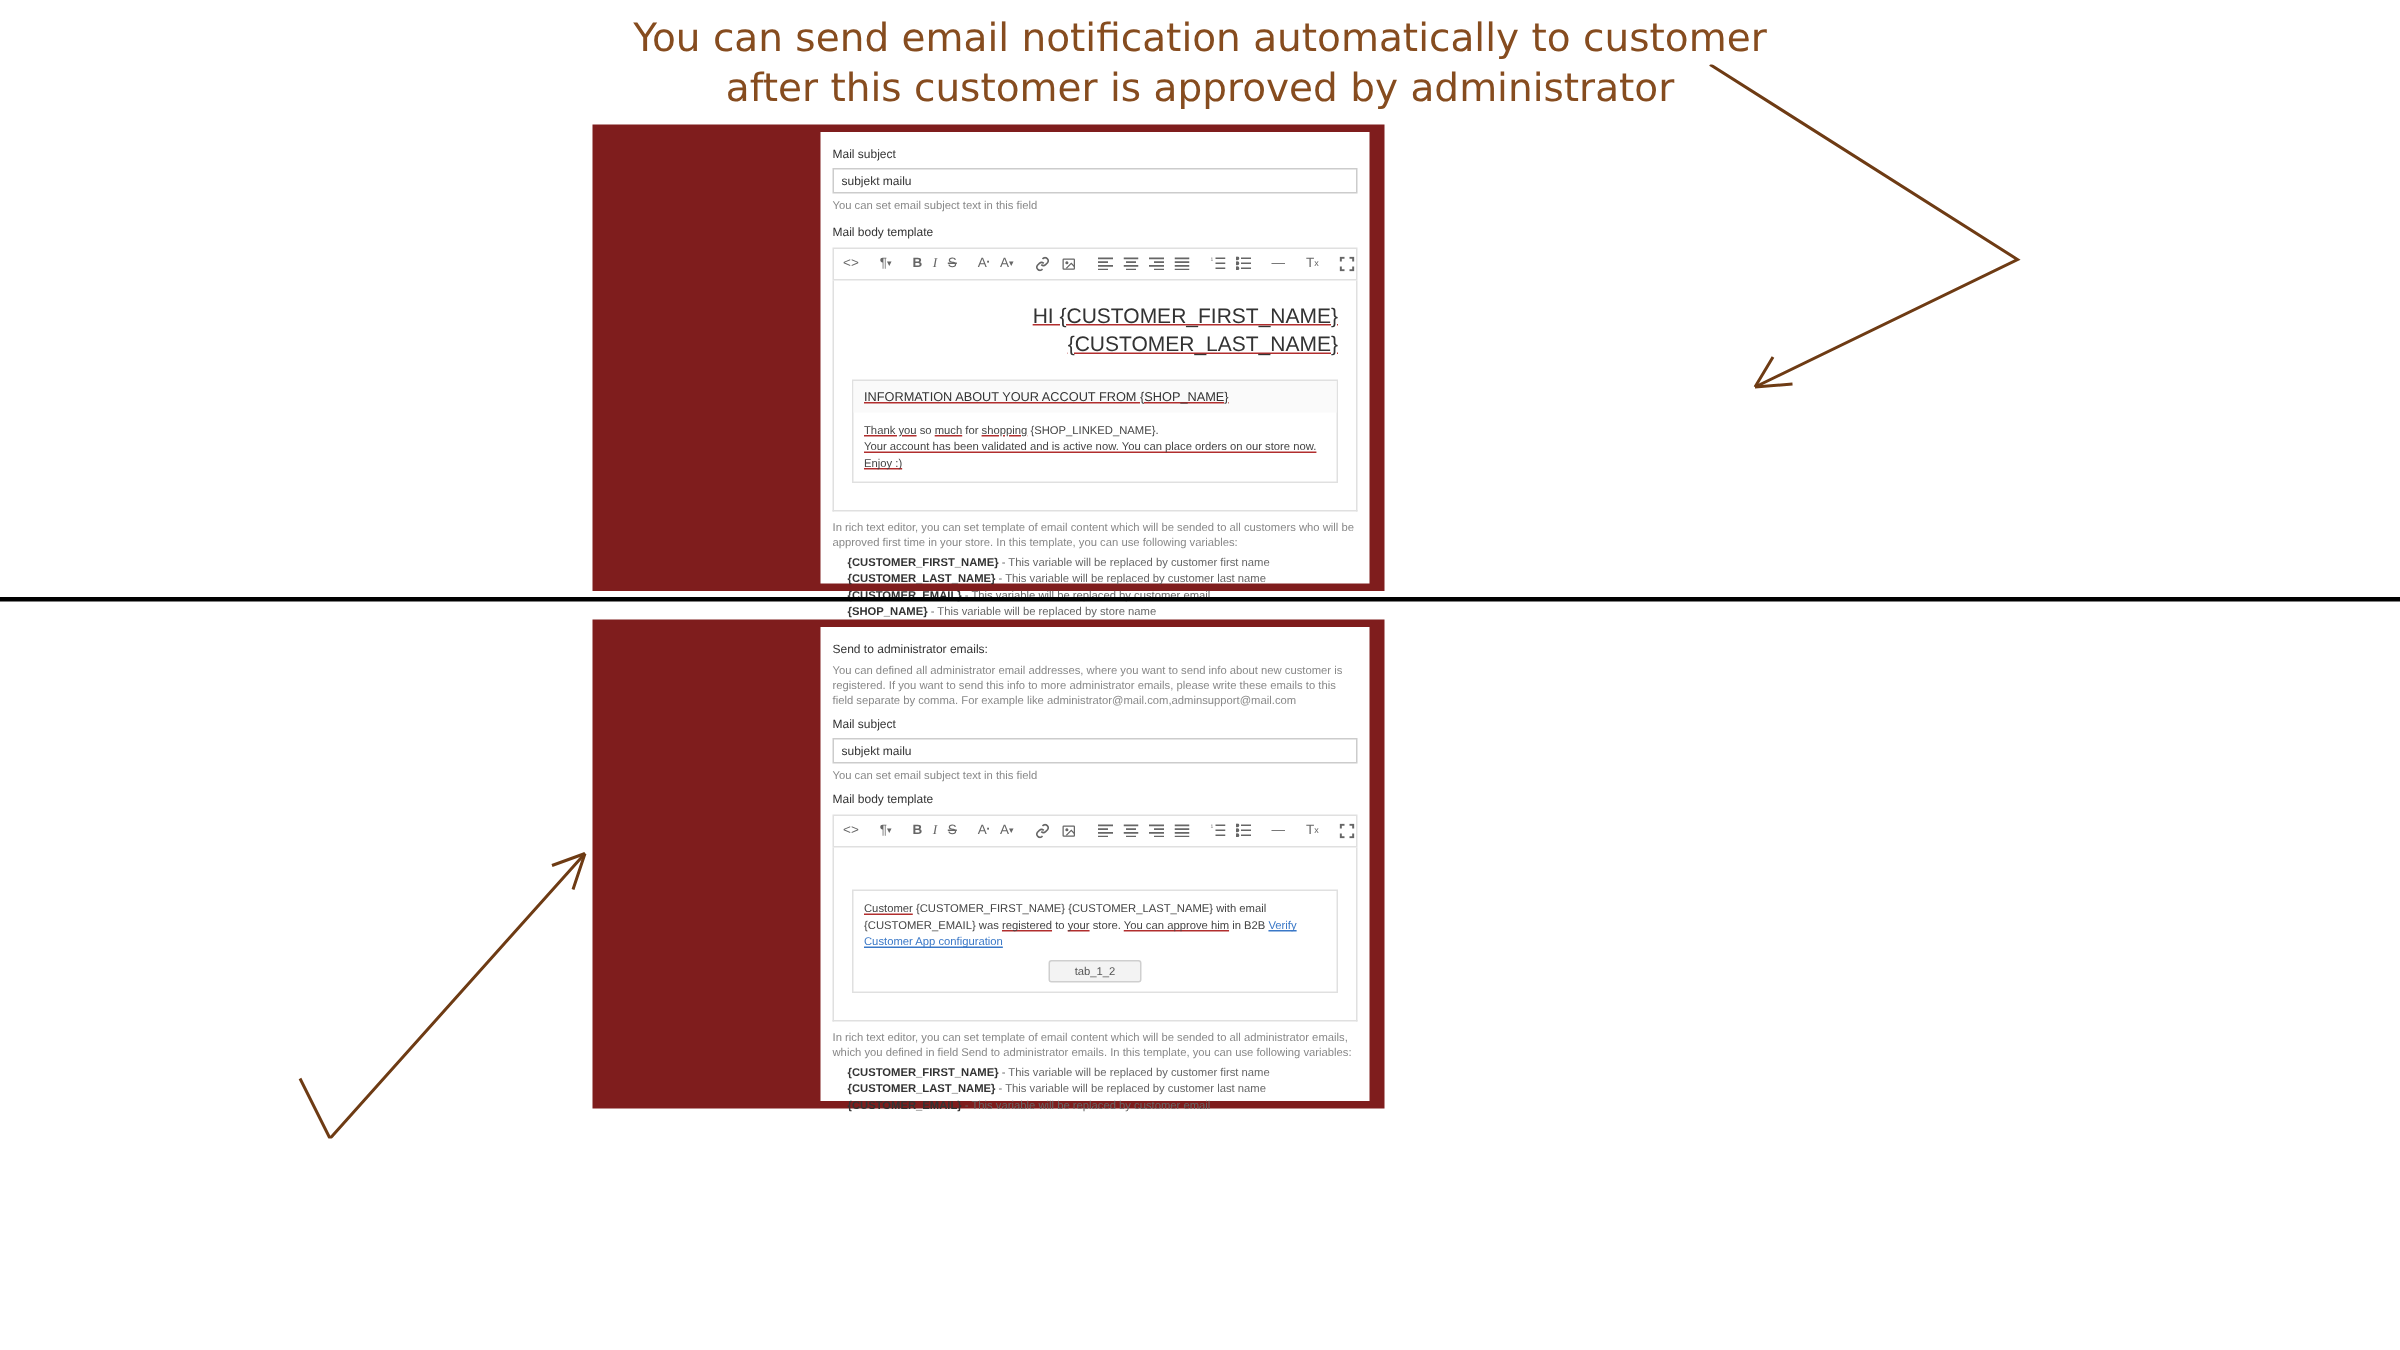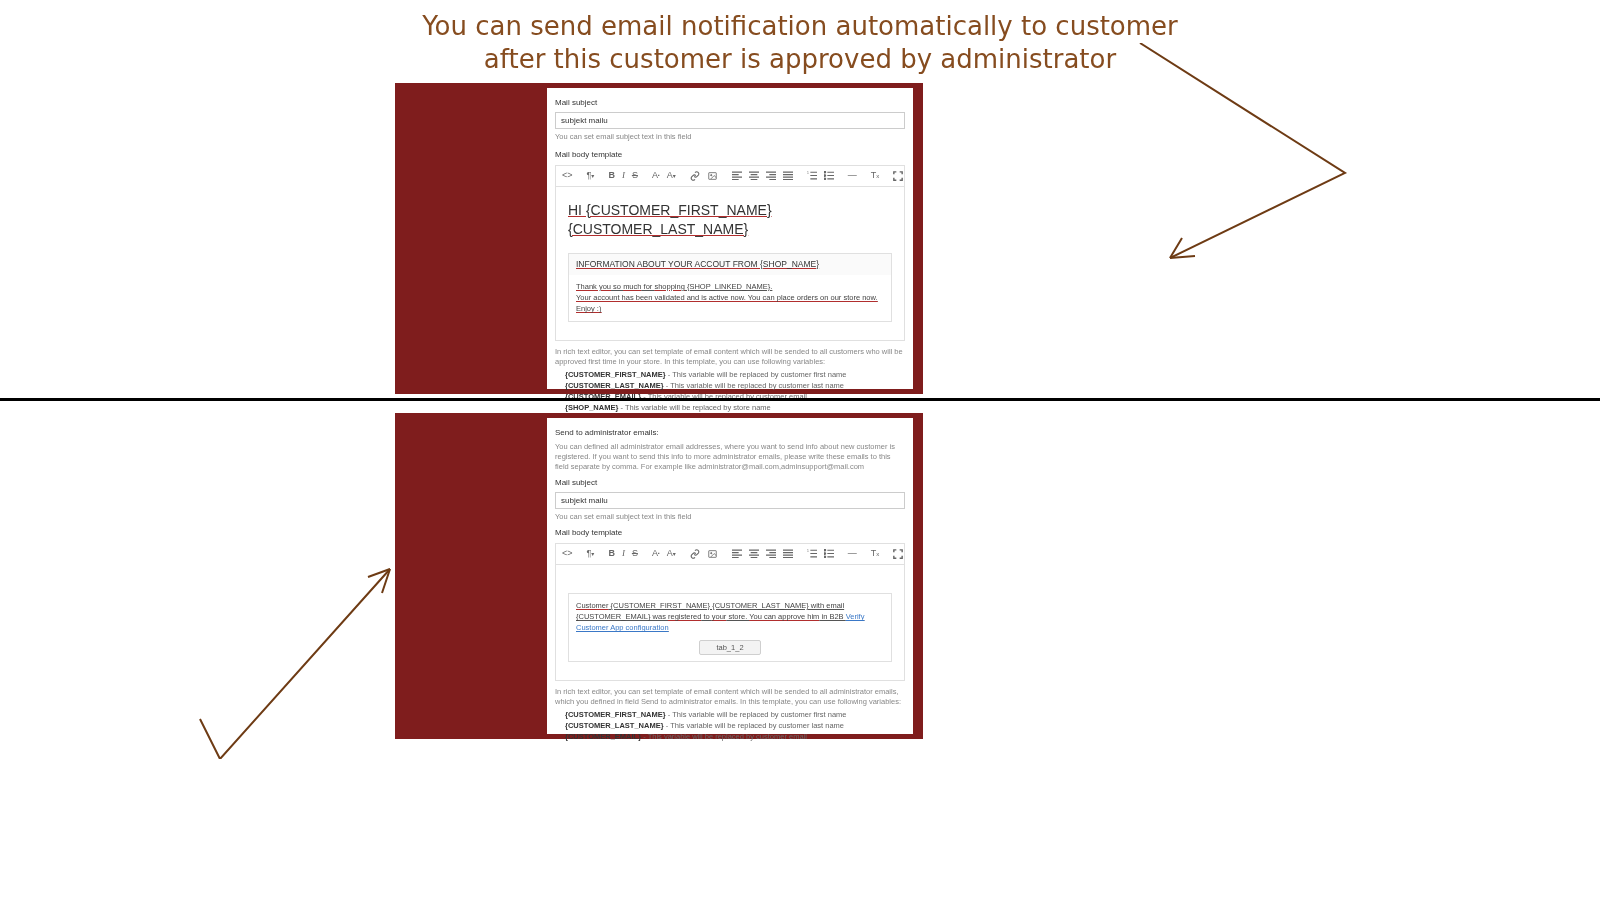--- a/index.html
+++ b/index.html
@@ -16,22 +16,22 @@
   .inner{padding:6px 8px 2px 8px;font-size:8px;color:#555;line-height:1.35;}
   .label{font-size:8px;color:#333;margin-top:4px;}
   .hint{font-size:7.5px;color:#888;margin-top:3px;}
   .in{width:100%;box-sizing:border-box;border:1px solid #ccc;font-size:8px;padding:3px 5px;margin-top:3px;font-family:inherit;color:#333;}
   .toolbar{border:1px solid #e0e0e0;margin-top:4px;padding:4px 6px;display:flex;align-items:center;gap:7px;color:#666;}
   .tb{font-size:9px;cursor:pointer;line-height:1;display:inline-flex;align-items:center;}
   .tb svg{display:block;}
   .sep{width:1px;height:12px;background:#ddd;}
   .flex-spacer{flex:1;}
   .editor{border:1px solid #e0e0e0;border-top:none;padding:14px 12px 18px 12px;}
-  .editor .big{font-size:14px;color:#333;text-align:left;text-decoration:underline;text-decoration-color:#b12e2e;}
-  .editor .block{border:1px solid #e0e0e0;margin-top:14px;text-decoration:underline;}
+  .editor .big{font-size:14px;color:#333;text-align:right;text-decoration:underline;text-decoration-color:#b12e2e;}
+  .editor .block{border:1px solid #e0e0e0;margin-top:14px;}
   .editor .block-hd{background:#fafafa;padding:5px 7px;font-size:8.5px;color:#333;}
   .editor .block-bd{padding:6px 7px;font-size:7.5px;color:#444;line-height:1.5;}
   .ru{text-decoration:underline;text-decoration-color:#b12e2e;}
   .varlist{margin:3px 0 0 0;padding:0 0 0 10px;}
   .varlist li{list-style:none;font-size:7.5px;color:#666;line-height:1.45;}
   .varlist b{color:#333;}
   .linkish{color:#3a78c7;text-decoration:underline;}
   .chip{display:inline-block;border:1px solid #cfcfcf;background:#f3f3f3;border-radius:2px;font-size:7.5px;padding:1px 16px;color:#555;}
   .chipwrap{text-align:center;margin-top:6px;}
   .arrow{position:absolute;pointer-events:none;}

